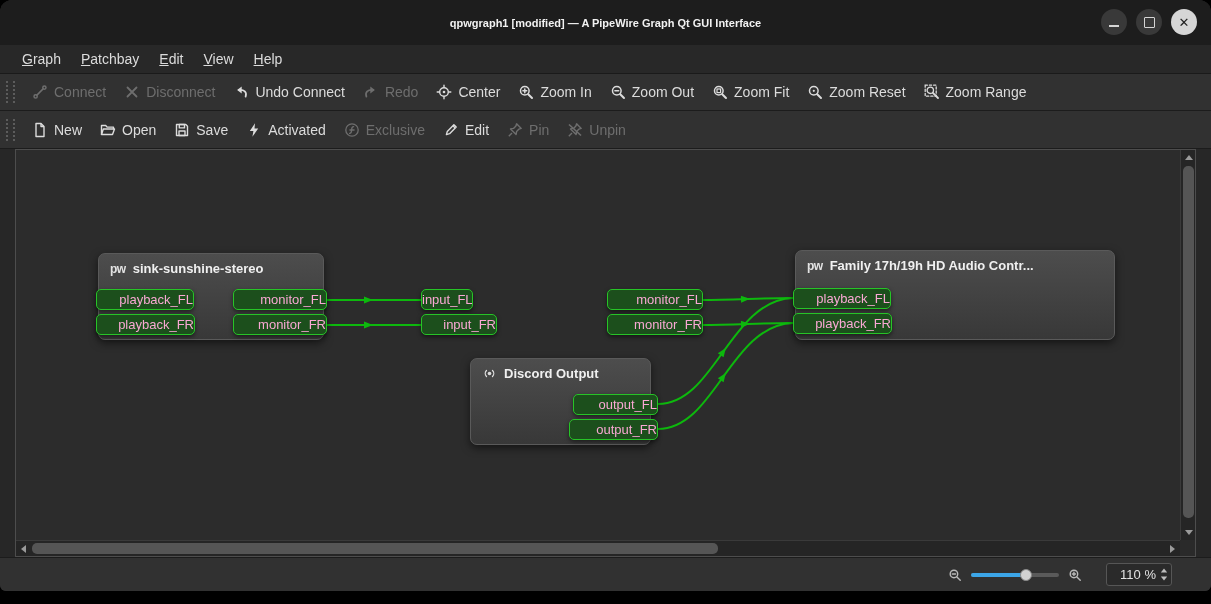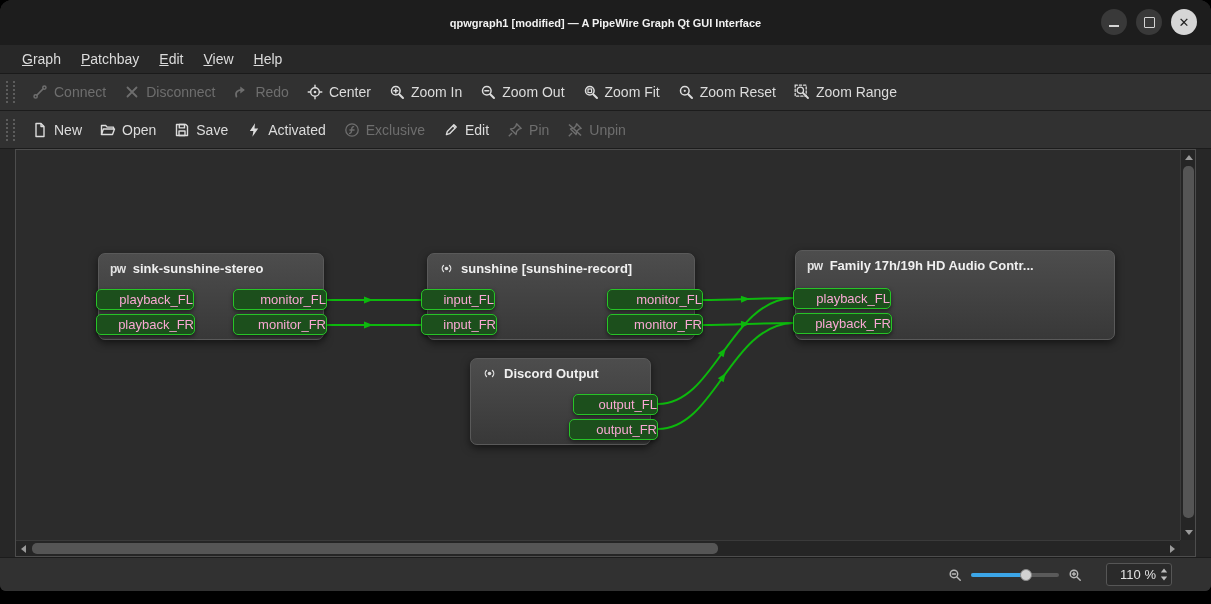--- a/index.html
+++ b/index.html
@@ -121,20 +121,29 @@
 
     <button class="tbtn disabled">
       <span class="ti">
           <svg viewBox="0 0 16 16" fill="none" stroke="currentColor" stroke-width="1.8" stroke-linecap="round">
             <path d="M3.5 3.5 L12.5 12.5 M12.5 3.5 L3.5 12.5"></path>
           </svg>
         </span>
       <span>Disconnect</span>
     </button>
 
+    <button class="tbtn">
+      <span class="ti">
+          <svg viewBox="0 0 16 16">
+            <path d="M12.6 12.6 C14.2 8.2 11.2 5.4 5.8 5.9" fill="none" stroke="currentColor" stroke-width="1.7" stroke-linecap="round"></path>
+            <polygon points="8.7,2.6 4.1,6.1 8.7,9.5" fill="currentColor"></polygon>
+          </svg>
+        </span>
+      <span>Undo Connect</span>
+    </button>
 
     <button class="tbtn disabled">
       <span class="ti">
           <svg viewBox="0 0 16 16">
             <path d="M3.4 12.6 C1.8 8.2 4.8 5.4 10.2 5.9" fill="none" stroke="currentColor" stroke-width="1.7" stroke-linecap="round"></path>
             <polygon points="7.3,2.6 11.9,6.1 7.3,9.5" fill="currentColor"></polygon>
           </svg>
         </span>
       <span>Redo</span>
     </button>
@@ -318,30 +327,21 @@
         <div class="node-head">
           <span class="pwicon">pw</span>
           <span class="node-title">sink-sunshine-stereo</span>
         </div>
       </div>
       <div class="port" style="left:80px;top:139px;width:98px">playback_FL</div>
       <div class="port" style="left:80px;top:164px;width:99px">playback_FR</div>
       <div class="port" style="left:217px;top:139px;width:94px">monitor_FL</div>
       <div class="port" style="left:217px;top:164px;width:94px">monitor_FR</div>
 
-      <div class="node" style="left:411px;top:103px;width:268px;height:87px">
-        <div class="node-head">
-          <span class="ricon"><svg viewBox="0 0 14 14" style="width:15px;height:15px">
-                <circle cx="7" cy="7" r="1.7" fill="#ddd"></circle>
-                <path d="M4.2 4.2 a4 4 0 0 0 0 5.6 M9.8 4.2 a4 4 0 0 1 0 5.6" stroke="#ddd" fill="none" stroke-width="1.2" stroke-linecap="round"></path>
-              </svg></span>
-          <span class="node-title">sunshine [sunshine-record]</span>
-        </div>
-      </div>
-      <div class="port" style="left:405px;top:139px;width:74px">input_FL</div>
+      <div class="port" style="left:405px;top:139px;width:52px">input_FL</div>
       <div class="port" style="left:405px;top:164px;width:76px">input_FR</div>
       <div class="port" style="left:591px;top:139px;width:96px">monitor_FL</div>
       <div class="port" style="left:591px;top:164px;width:96px">monitor_FR</div>
 
       <div class="node" style="left:779px;top:100px;width:320px;height:90px">
         <div class="node-head">
           <span class="pwicon">pw</span>
           <span class="node-title">Family 17h/19h HD Audio Contr...</span>
         </div>
       </div>

